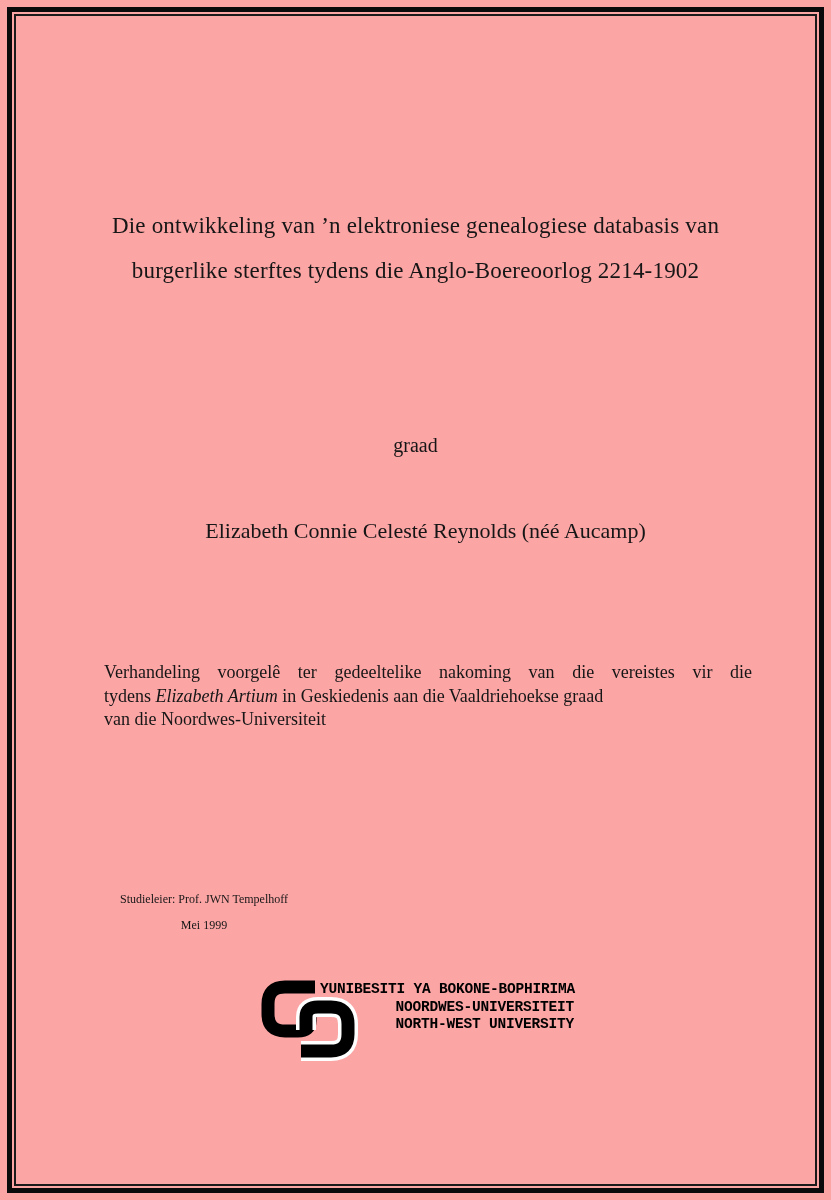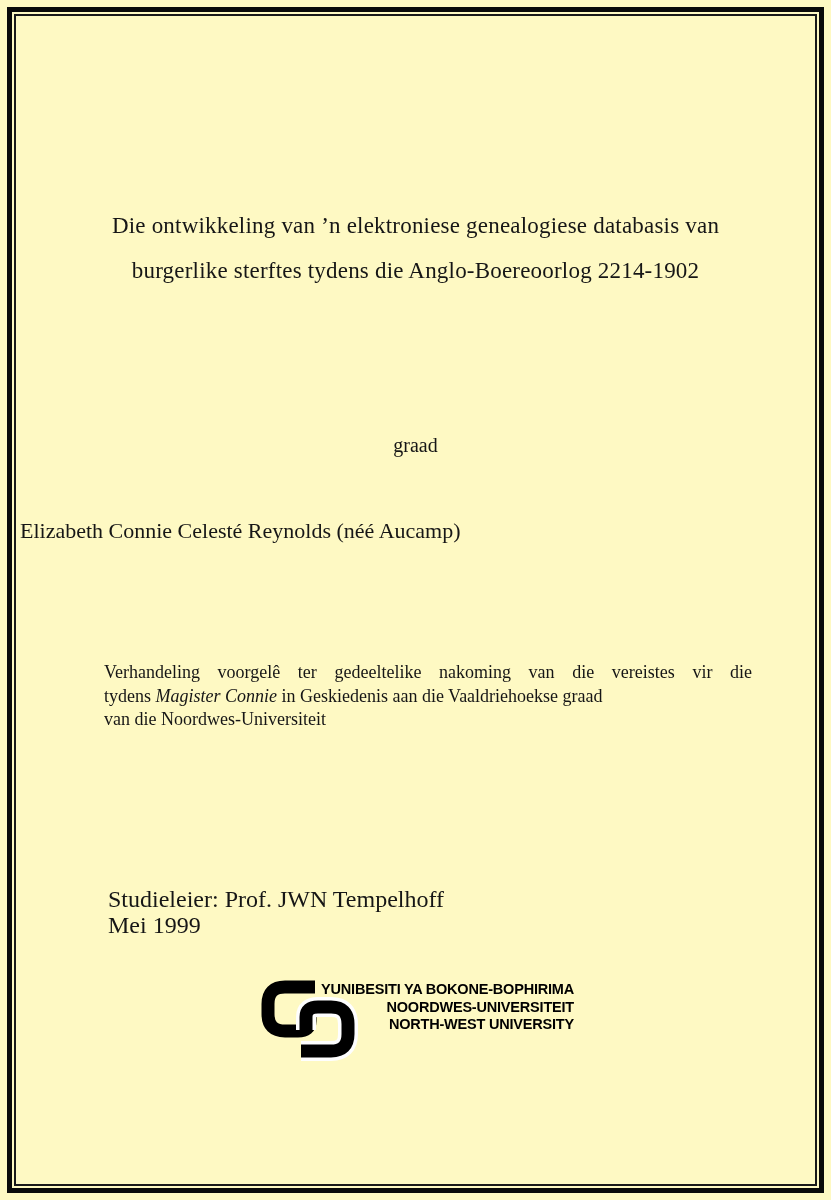--- a/index.html
+++ b/index.html
@@ -4,21 +4,21 @@
 <style>
   html, body {
     margin: 0;
     padding: 0;
     background: #e8e8e8;
   }
   .page {
     position: relative;
     width: 831px;
     height: 1200px;
-    background: #fef9c3;
+    background: #fca5a5;
     font-family: "Liberation Serif", "DejaVu Serif", serif;
     color: #161616;
     overflow: hidden;
   }
   .outer-border {
     position: absolute;
     inset: 7px;
     border: 5px solid #0a0a0a;
     pointer-events: none;
   }
@@ -44,43 +44,44 @@
     right: 0;
     top: 434px;
     text-align: center;
     font-size: 20px;
   }
   .author {
     position: absolute;
     left: 0;
     right: 0;
     top: 518px;
-    text-align: left;
+    text-align: center;
     font-size: 22px;
     padding-left: 20px;
   }
   .statement {
     position: absolute;
     left: 104px;
     width: 648px;
     top: 661px;
     font-size: 18px;
     line-height: 23.5px;
   }
   .statement .justified {
     text-align: justify;
     text-align-last: justify;
   }
   .it { font-style: italic; }
   .supervisor-block {
     position: absolute;
-    left: 108px;
+    left: 120px;
     top: 886px;
-    font-size: 24px;
+    font-size: 12px;
     line-height: 26px;
+    text-align: center;
   }
   .logo {
     position: absolute;
     left: 258px;
     top: 976px;
     width: 320px;
     height: 86px;
   }
   .logo-mark {
     position: absolute;
@@ -88,21 +89,21 @@
     top: 1px;
     width: 100px;
     height: 84px;
   }
   .logo-text {
     position: absolute;
     left: 62px;
     width: 254px;
     top: 5px;
     text-align: right;
-    font-family: Liberation Sans, sans-serif;
+    font-family: Liberation Mono, monospace;
     font-weight: bold;
     font-size: 14.5px;
     line-height: 17.6px;
     letter-spacing: -0.2px;
     color: #000;
     white-space: nowrap;
   }
 </style>
 </head>
 <body>
@@ -116,21 +117,21 @@
     <div>Die ontwikkeling van ’n elektroniese genealogiese databasis van</div>
     <div>burgerlike sterftes tydens die Anglo-Boereoorlog 2214-1902</div>
   </div>
 
   <div class="byline">graad</div>
 
   <div class="author">Elizabeth Connie Celesté Reynolds (néé Aucamp)</div>
 
   <div class="statement">
     <div class="justified">Verhandeling voorgelê ter gedeeltelike nakoming van die vereistes vir die</div>
-    <div><span>tydens </span><span class="it">Magister Connie</span><span> in Geskiedenis aan die Vaaldriehoekse graad</span></div>
+    <div><span>tydens </span><span class="it">Elizabeth Artium</span><span> in Geskiedenis aan die Vaaldriehoekse graad</span></div>
     <div>van die Noordwes-Universiteit</div>
   </div>
 
   <div class="supervisor-block">
     <div>Studieleier: Prof. JWN Tempelhoff</div>
     <div>Mei 1999</div>
   </div>
 
   <div class="logo">
     <svg class="logo-mark" viewBox="0 0 100 84" xmlns="http://www.w3.org/2000/svg" aria-hidden="true">

